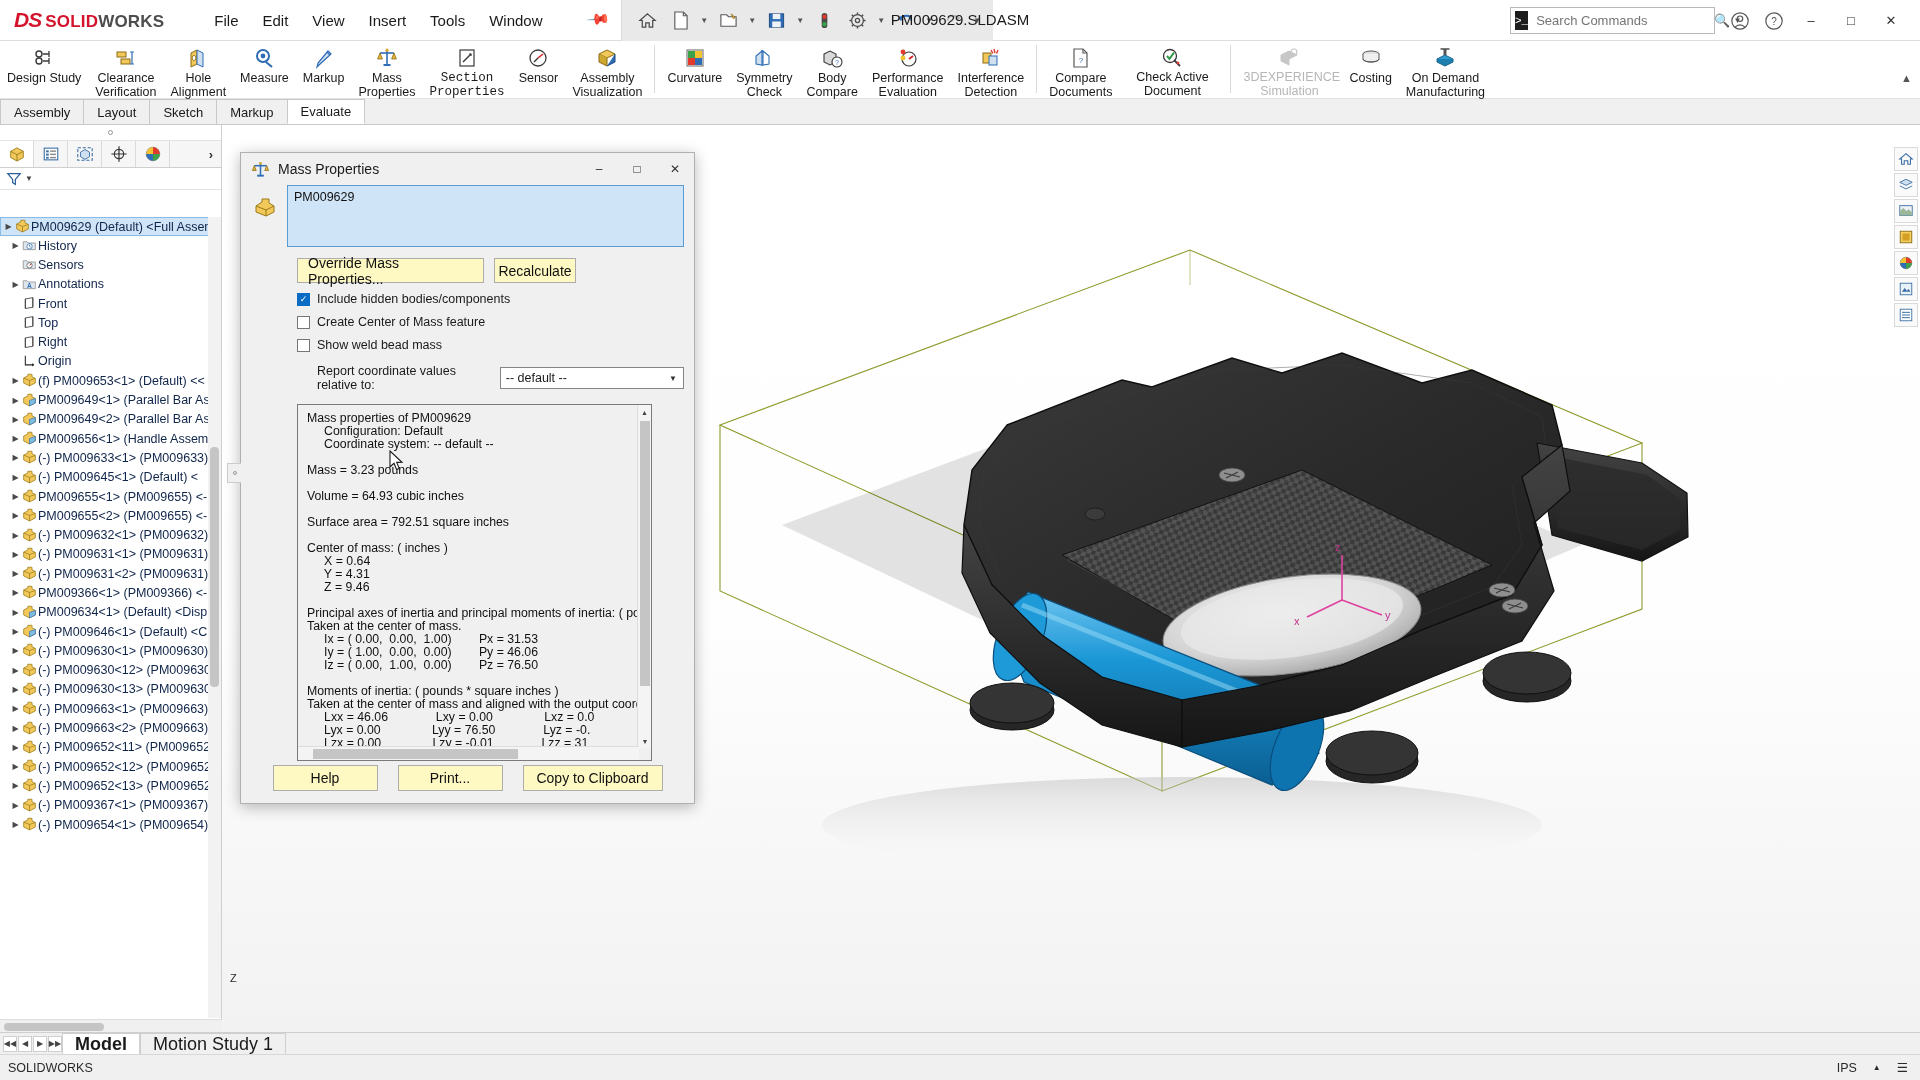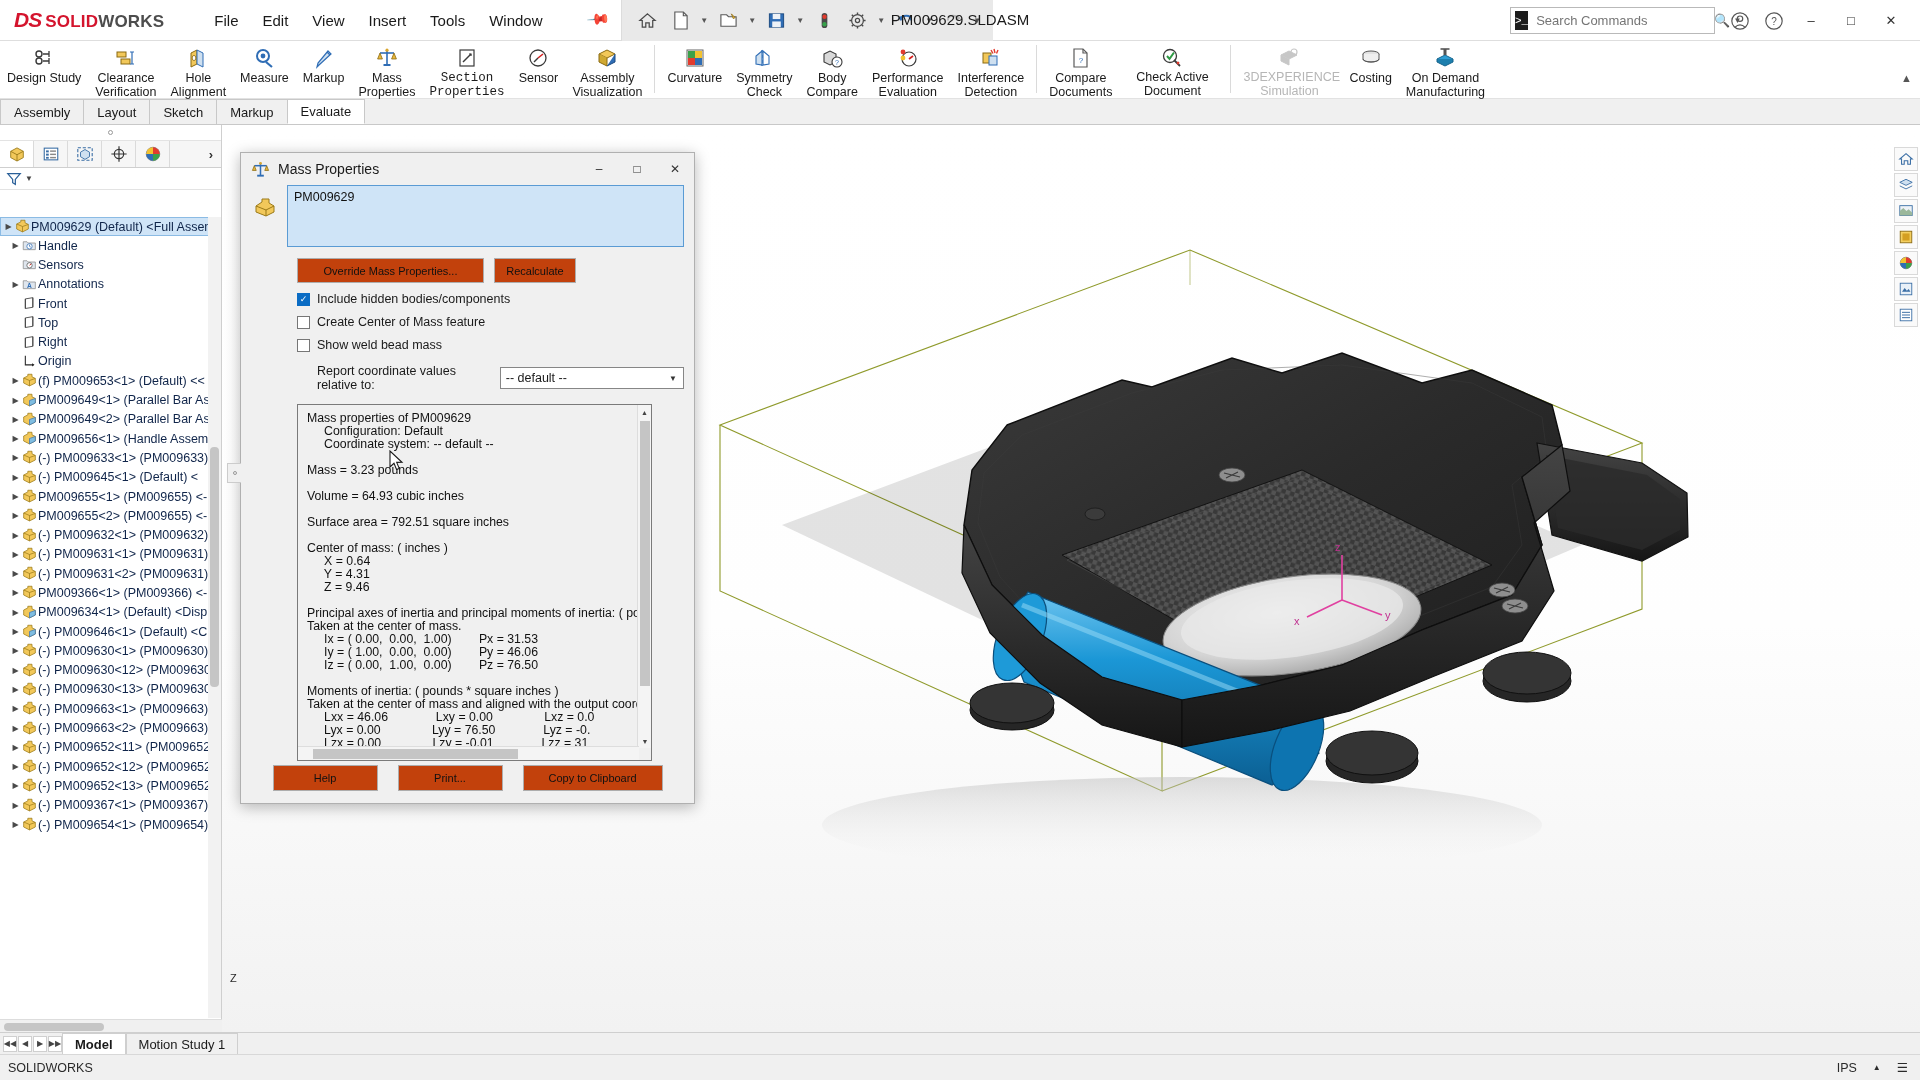--- a/index.html
+++ b/index.html
@@ -129,21 +129,21 @@
   .right-icons .ri { width:24px; height:24px; border:1px solid #d9d9d9; background:#fafafa; display:flex; align-items:center; justify-content:center; cursor:pointer;}
   .origin-label { position:absolute; left:8px; bottom:48px; font-size:11px; color:#2a2a2a;}
 
   
   .bottombar {
     position:absolute; left:0; bottom:26px; width:1920px; height:22px;
     background:#f0f0f0; display:flex; align-items:center; border-top:1px solid #cfcfcf;
   }
   .navarrows { display:flex; align-items:center; padding-left:3px; gap:1px;}
   .navarrows span { width:14px; height:16px; display:flex; align-items:center; justify-content:center; font-size:8px; color:#444; border:1px solid #cfcfcf; background:#fff; cursor:pointer;}
-  .btab { height:21px; padding:0 12px; display:flex; align-items:center; font-size:13px; border:1px solid #cfcfcf; border-bottom:none; cursor:pointer;}
+  .btab { height:21px; padding:0 12px; display:flex; align-items:center; font-size:18px; border:1px solid #cfcfcf; border-bottom:none; cursor:pointer;}
   .btab.active { background:#fff; font-weight:bold; }
   .btab.inactive { background:#f0f0f0; }
   .statusbar {
     position:absolute; left:0; bottom:0; width:1920px; height:26px;
     background:#f0f0f0; display:flex; align-items:center; border-top:1px solid #d8d8d8;
     font-size:12.5px; color:#2a2a2a;
   }
   .statusbar .sb-left { padding-left:8px; }
   .statusbar .sb-right { margin-left:auto; display:flex; align-items:center; gap:16px; padding-right:12px;}
 
@@ -161,21 +161,21 @@
   .dlg-wbtns { margin-left:auto; display:flex; align-items:center; }
   .dlg-wbtns div { width:38px; height:32px; display:flex; align-items:center; justify-content:center; cursor:pointer; font-size:12px; color:#333;}
   .dlg-body { flex:1; padding:0 10px; display:flex; flex-direction:column; }
   .sel-row { display:flex; gap:8px; }
   .sel-icon { width:28px; display:flex; align-items:flex-start; justify-content:center; padding-top:12px;}
   .sel-box {
     flex:1; height:62px; background:#cfe4f7; border:1px solid #5a9bd4; padding:4px 6px;
     font-size:12.5px; color:#111; cursor:text;
   }
   .btn {
-    background:#c2410c; border:1px solid #adadad; font-size:11px; color:#111;
+    background:#fef9c3; border:1px solid #adadad; font-size:14px; color:#111;
     padding:0 10px; height:25px; cursor:pointer; font-family:"Liberation Sans", sans-serif;
     display:flex; align-items:center; justify-content:center;
   }
   .row2 { display:flex; gap:10px; margin:11px 0 0 46px; }
   .chk-row { display:flex; align-items:center; gap:7px; margin:9px 0 0 46px; font-size:12.5px;}
   .chk { width:13px; height:13px; border:1px solid #767676; background:#fff; display:flex; align-items:center; justify-content:center;}
   .chk.on { background:#0a6cc4; border-color:#0a6cc4; color:#fff; font-size:9px;}
   .rep-row { display:flex; align-items:center; gap:8px; margin:12px 0 0 66px; font-size:12.5px;}
   .sel-dd { width:210px; height:22px; border:1px solid #868686; background:#fff; display:flex; align-items:center; padding-left:5px; font-size:12.5px; cursor:pointer;}
   .sel-dd .c { margin-left:auto; font-size:8px; padding-right:6px; color:#333;}
@@ -687,21 +687,21 @@
         </div>
         <div class="tnode" style="padding-left: 10px;">
           <span class="arrow">▶</span>
           <span class="ico">
             <svg width="15" height="15" viewBox="0 0 18 18">
               <path d="M1.5 4.5 H6 L7.5 6 H16 V14 H1.5 Z" fill="#dfe6ee" stroke="#8a8a8a" stroke-width="0.9"></path>
               <circle cx="9" cy="10" r="3.2" fill="#fff" stroke="#2f6db5" stroke-width="0.9"></circle>
               <path d="M9 8 V10 L10.6 11" stroke="#2f6db5" stroke-width="0.9" fill="none"></path>
             </svg>
           </span>
-          <span class="txt">Handle</span>
+          <span class="txt">History</span>
         </div>
         <div class="tnode" style="padding-left: 10px;">
           <span class="arrow"></span>
           <span class="ico">
             <svg width="15" height="15" viewBox="0 0 18 18">
               <path d="M1.5 4.5 H6 L7.5 6 H16 V14 H1.5 Z" fill="#dfe6ee" stroke="#8a8a8a" stroke-width="0.9"></path>
               <circle cx="9" cy="10" r="3.2" fill="#fff" stroke="#555" stroke-width="0.9"></circle>
               <path d="M9 10 L11 8.4" stroke="#d42020" stroke-width="1.1"></path>
             </svg>
           </span>

